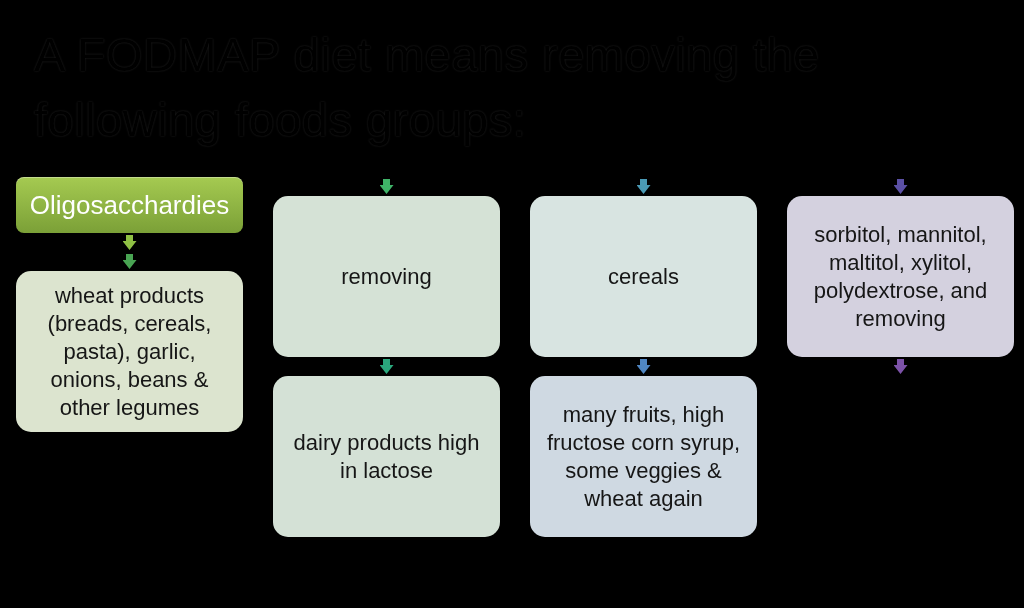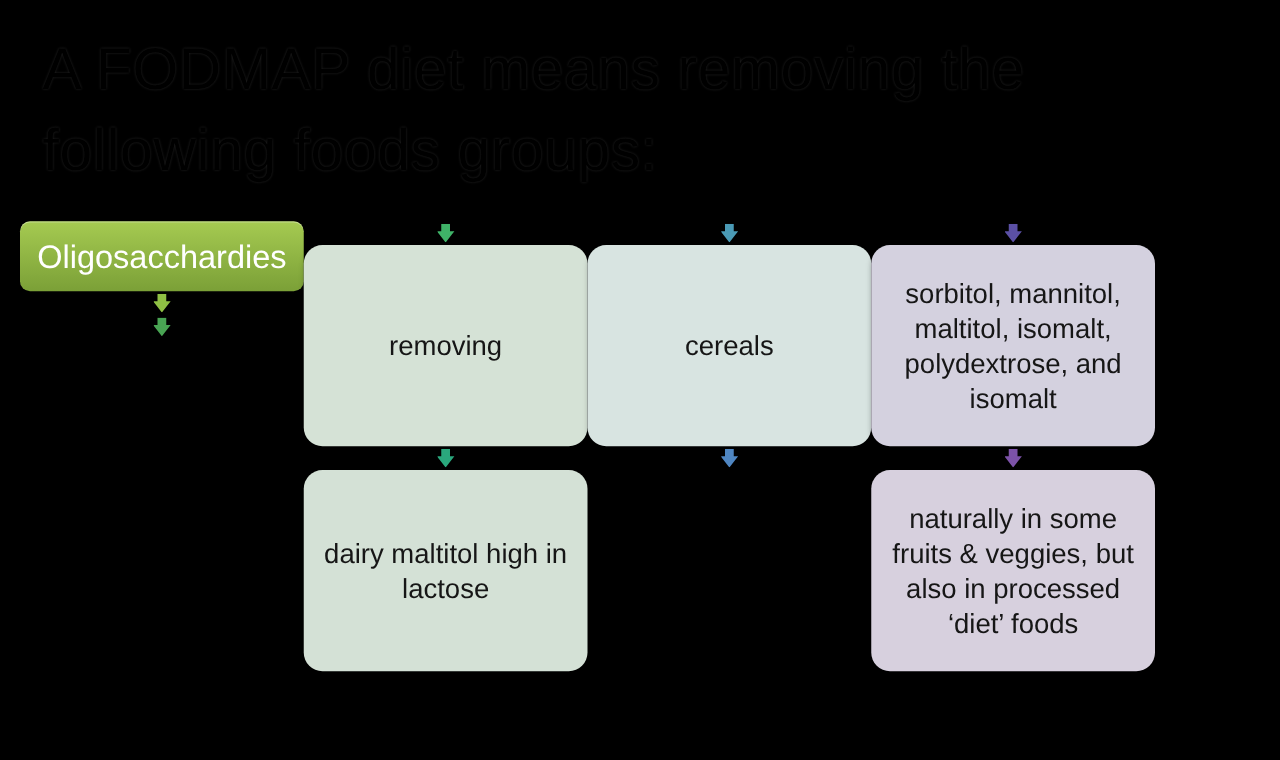--- a/index.html
+++ b/index.html
@@ -20,20 +20,21 @@
     font-weight:400;
     color:#000000;
     text-shadow:0 0 2px #262626;
     letter-spacing:0.5px;
   }
   .columns {
     position:absolute;
     left:16px; top:177px;
     display:grid;
     grid-template-columns:repeat(4, 227px);
+    column-gap:30px;
   }
   .column { display:flex; flex-direction:column; align-items:center; }
   .header {
     width:100%; height:56px;
     border-radius:8px;
     background:linear-gradient(to bottom, var(--hd-top), var(--hd-bot));
     box-shadow:inset 0 1px 0 rgba(255,255,255,0.35), 2px 3px 5px rgba(0,0,0,0.6);
     color:#ffffff;
     display:flex; align-items:center; justify-content:center;
     font-size:26px;
@@ -75,57 +76,60 @@
 <div class="columns">
 
   <div class="column" style="--hd-top: #a5ca51; --hd-bot: #7ba037; --arrow-top: #8fc044; --arrow-bot: #49a453; --fill-1: #dde4cf; --fill-2: #dce4cf;">
     <div class="header">Oligosacchardies</div>
     <div class="arrow-row">
       <span class="arrow a-top"></span>
     </div>
     <div class="arrow-row">
       <span class="arrow a-bottom"></span>
     </div>
+    <div class="box foods">
+      <span>wheat products (breads, cereals, pasta), garlic, onions, beans &amp; other legumes</span>
+    </div>
   </div>
 
   <div class="column" style="--hd-top: #57b973; --hd-bot: #389851; --arrow-top: #3fb368; --arrow-bot: #2aa87d; --fill-1: #d5e2d6; --fill-2: #d4e1d6;">
     <div class="arrow-row">
       <span class="arrow a-top"></span>
     </div>
     <div class="box example">
       <span>removing</span>
     </div>
     <div class="arrow-row">
       <span class="arrow a-bottom"></span>
     </div>
     <div class="box foods">
-      <span>dairy maltitol high in lactose</span>
+      <span>dairy products high in lactose</span>
     </div>
   </div>
 
   <div class="column" style="--hd-top: #5e92ba; --hd-bot: #426990; --arrow-top: #4a9ab5; --arrow-bot: #4f86c2; --fill-1: #d8e4e1; --fill-2: #cfd9e2;">
     <div class="arrow-row">
       <span class="arrow a-top"></span>
     </div>
     <div class="box example">
       <span>cereals</span>
     </div>
     <div class="arrow-row">
       <span class="arrow a-bottom"></span>
     </div>
+    <div class="box foods">
+      <span>many fruits, high fructose corn syrup, some veggies &amp; wheat again</span>
+    </div>
   </div>
 
   <div class="column" style="--hd-top: #8a64b6; --hd-bot: #6c4a98; --arrow-top: #5b50a5; --arrow-bot: #7c52a8; --fill-1: #d4d1df; --fill-2: #d7d0de;">
     <div class="arrow-row">
       <span class="arrow a-top"></span>
     </div>
     <div class="box example">
-      <span>sorbitol, mannitol, maltitol, isomalt, polydextrose, and isomalt</span>
+      <span>sorbitol, mannitol, maltitol, xylitol, polydextrose, and removing</span>
     </div>
     <div class="arrow-row">
       <span class="arrow a-bottom"></span>
-    </div>
-    <div class="box foods">
-      <span>naturally in some fruits &amp; veggies, but also in processed ‘diet’ foods</span>
     </div>
   </div>
 
 </div>
 
 </body></html>

